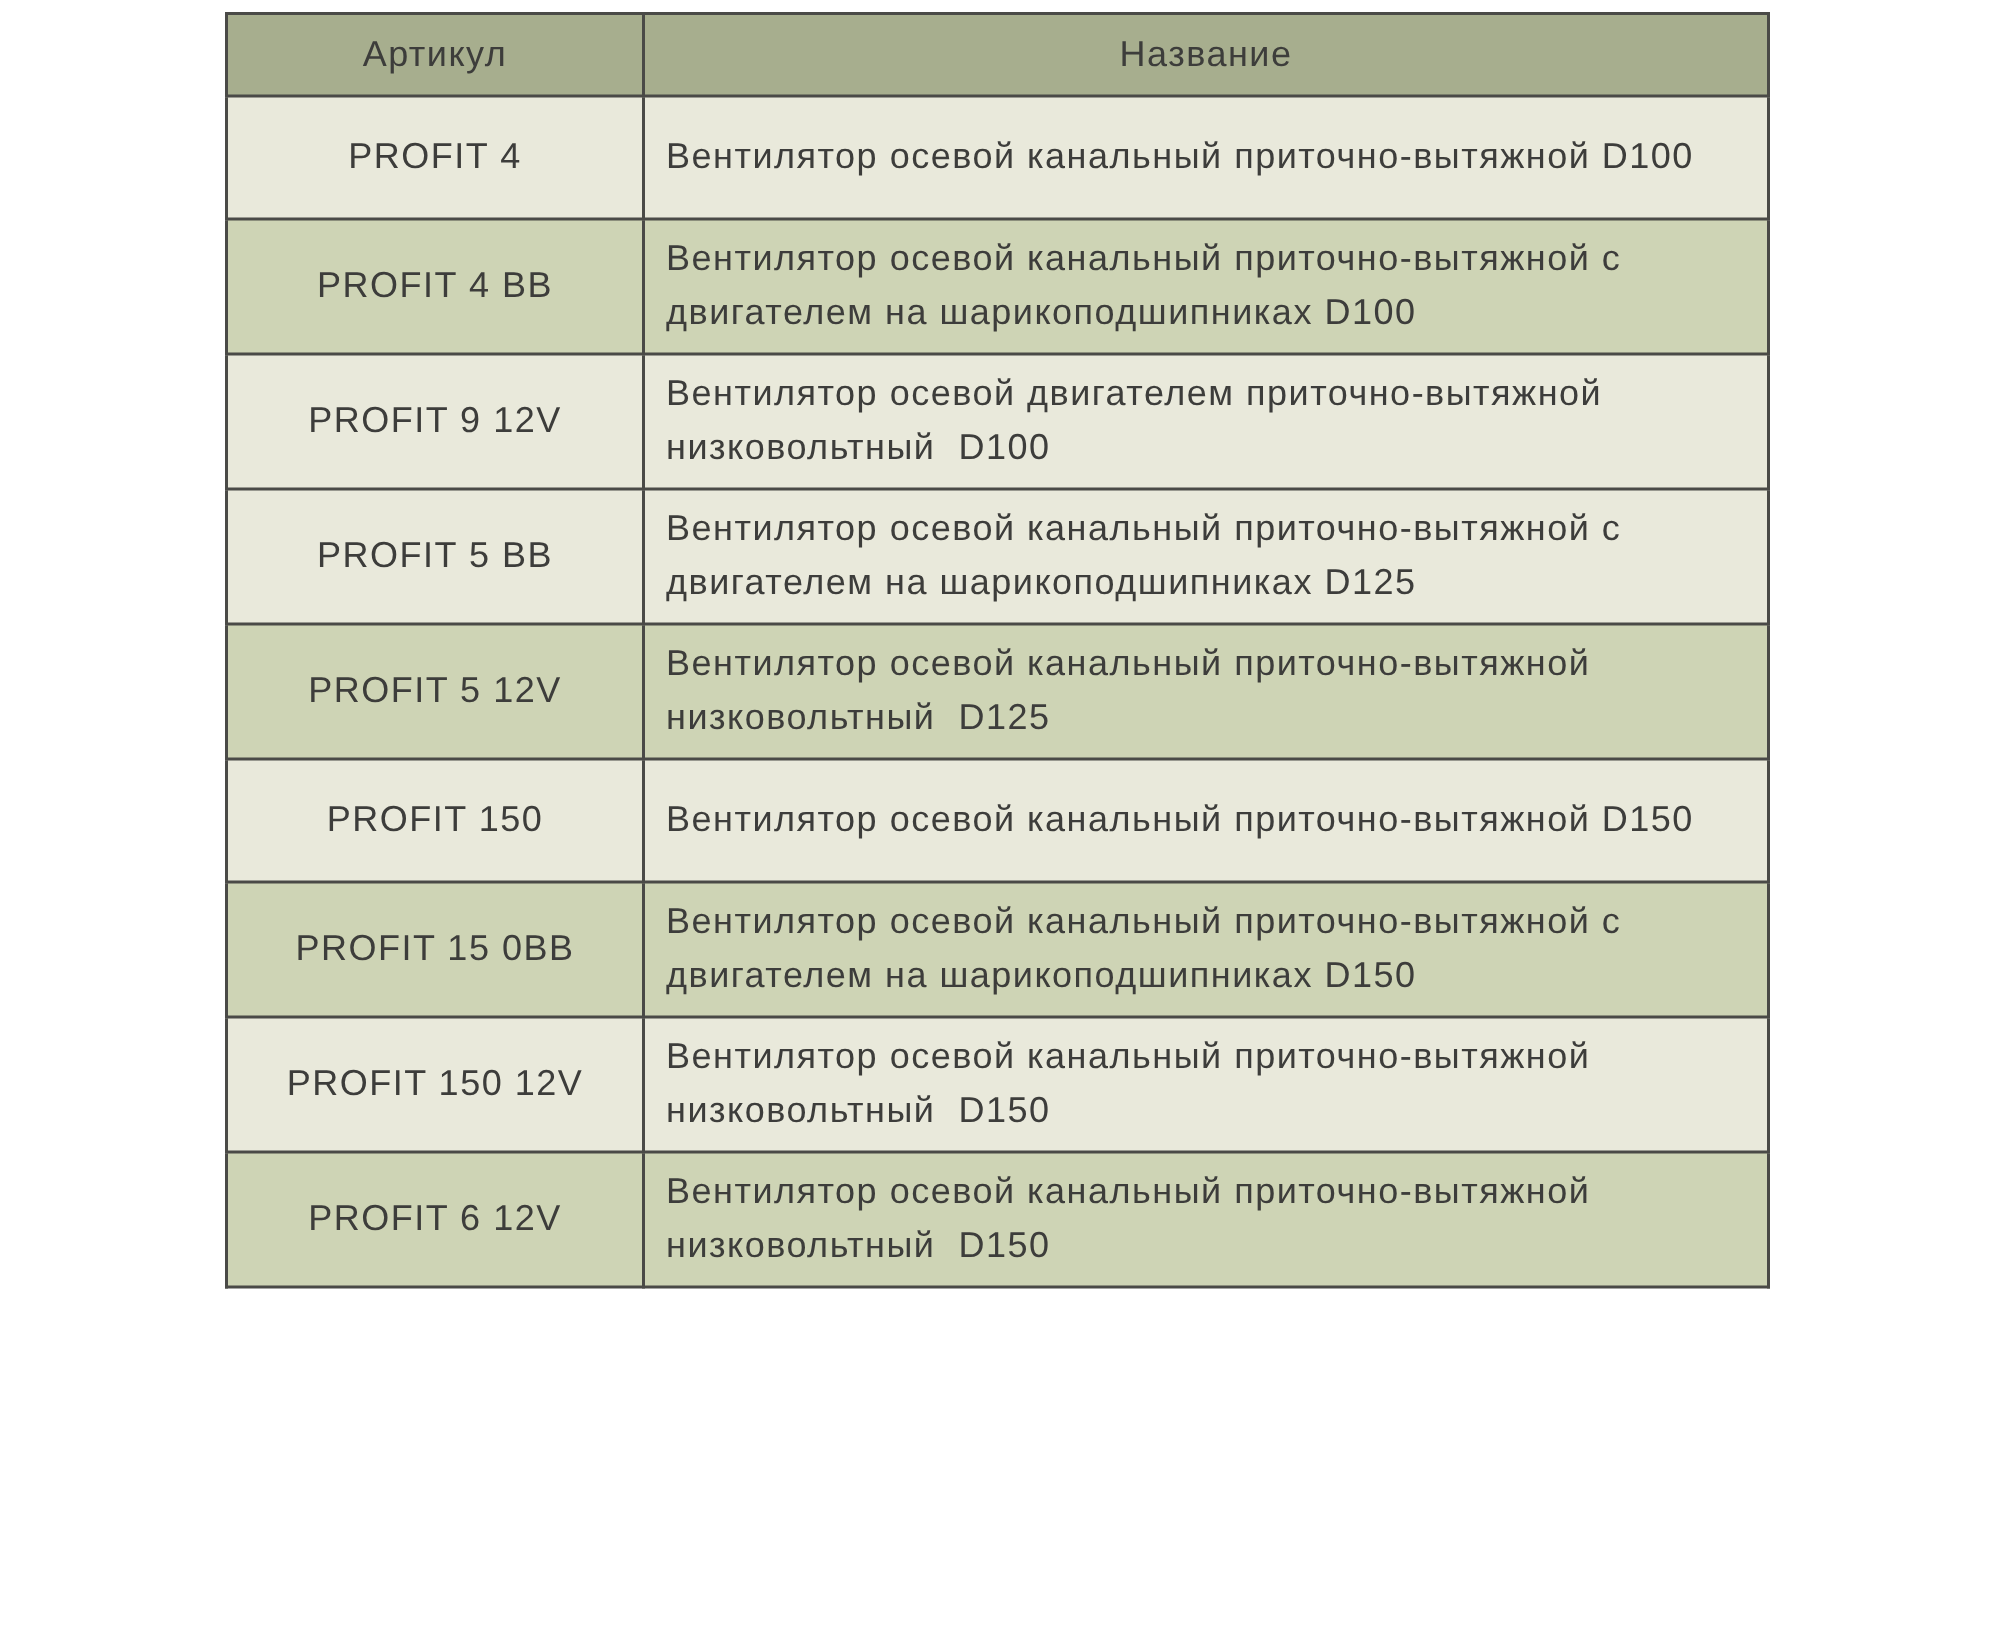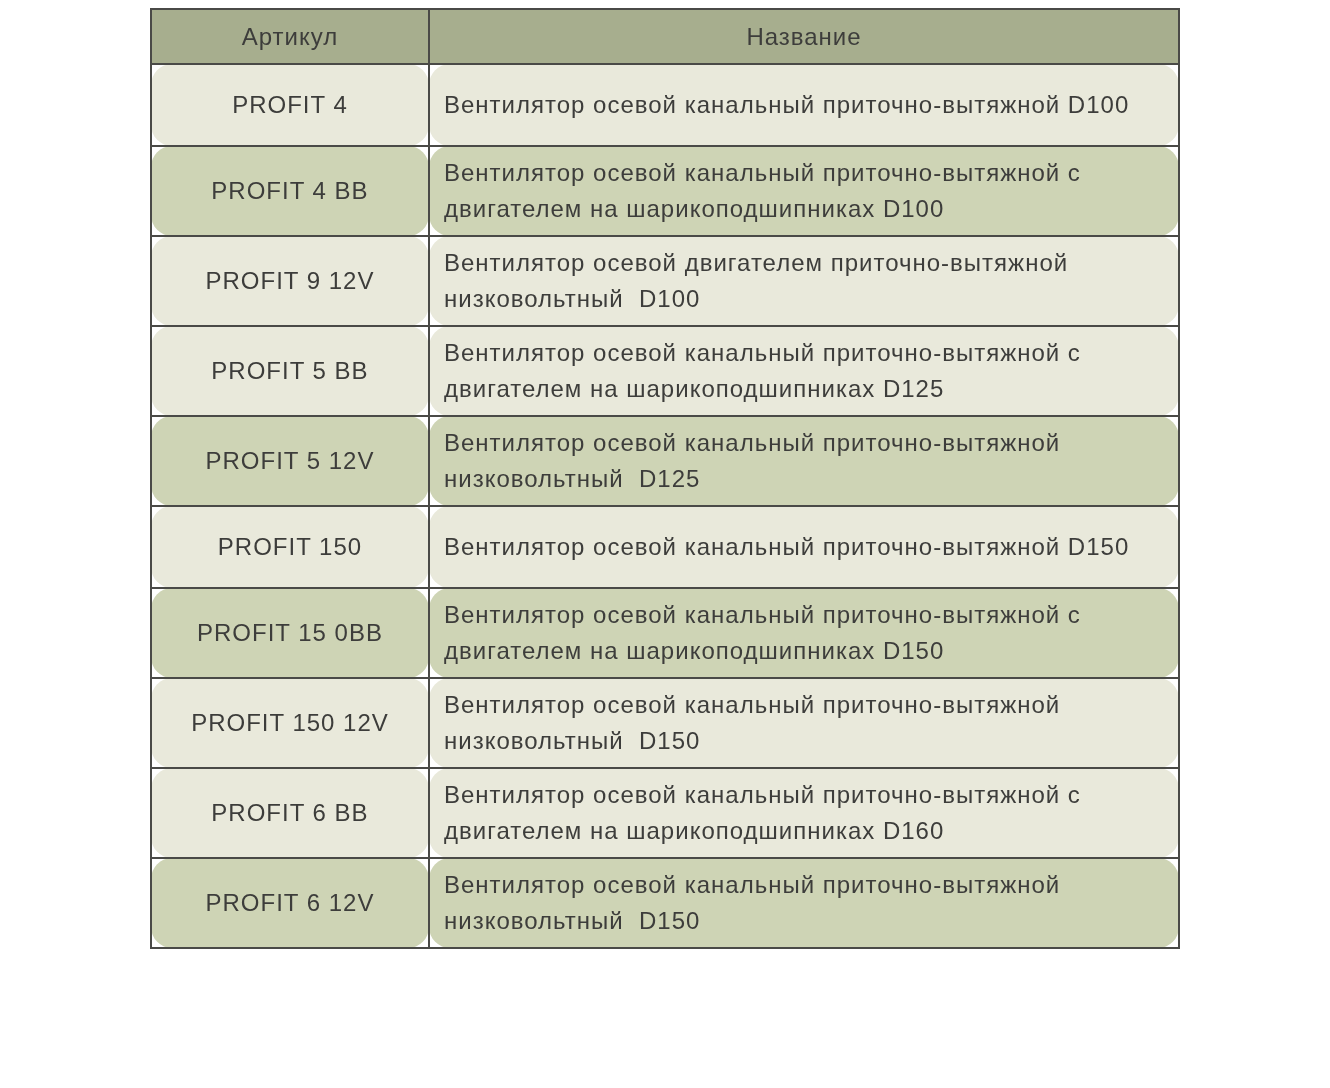--- a/index.html
+++ b/index.html
@@ -42,21 +42,20 @@
     font-weight: 400;
     letter-spacing: 1px;
     text-align: center;
     vertical-align: middle;
   }
   table.catalog td {
     height: 82px;
     font-size: 24px;
     letter-spacing: 1px;
     vertical-align: middle;
-    border-radius: 21px;
   }
   td.cell-article {
     text-align: center;
     padding: 0 8px;
   }
   td.cell-name {
     text-align: left;
     padding: 8px 40px 8px 14px;
     line-height: 1.5;
     white-space: pre-wrap;
@@ -107,24 +106,20 @@
             <td class="cell-name">Вентилятор осевой канальный приточно-вытяжной D150</td>
           </tr>
           <tr class="row-green">
             <td class="cell-article">PROFIT 15 0BB</td>
             <td class="cell-name">Вентилятор осевой канальный приточно-вытяжной с двигателем на шарикоподшипниках D150</td>
           </tr>
           <tr class="row-light">
             <td class="cell-article">PROFIT 150 12V</td>
             <td class="cell-name">Вентилятор осевой канальный приточно-вытяжной низковольтный  D150</td>
           </tr>
-          <tr class="row-light">
-            <td class="cell-article">PROFIT 6 BB</td>
-            <td class="cell-name">Вентилятор осевой канальный приточно-вытяжной с двигателем на шарикоподшипниках D160</td>
-          </tr>
           <tr class="row-green">
             <td class="cell-article">PROFIT 6 12V</td>
             <td class="cell-name">Вентилятор осевой канальный приточно-вытяжной низковольтный  D150</td>
           </tr>
         </tbody>
     </table>
 
   </div>
 </div>
 

